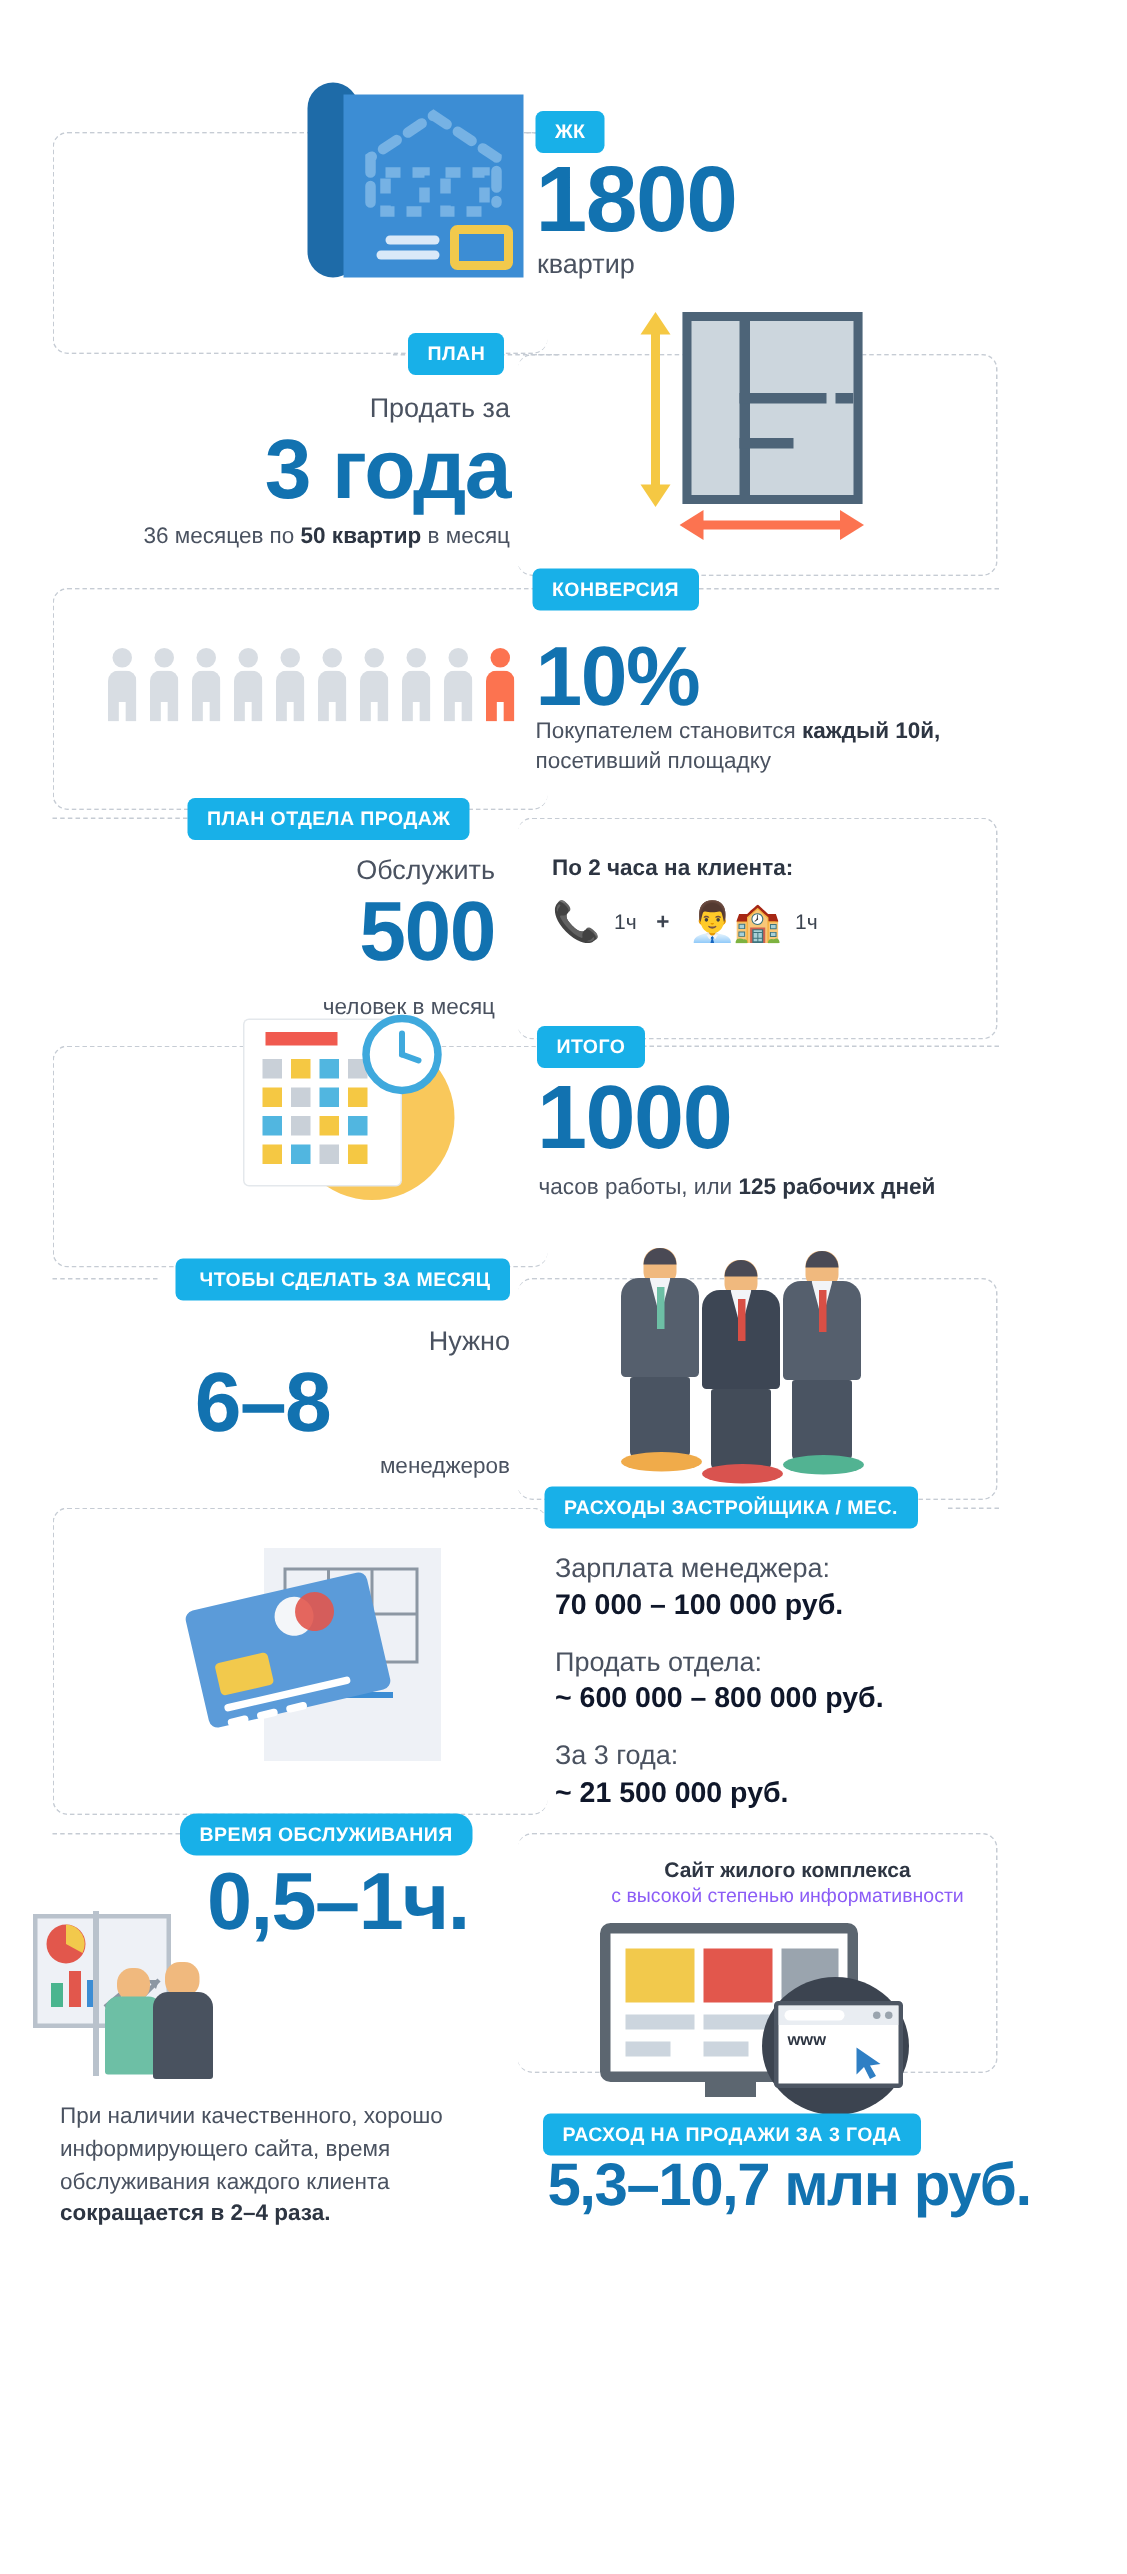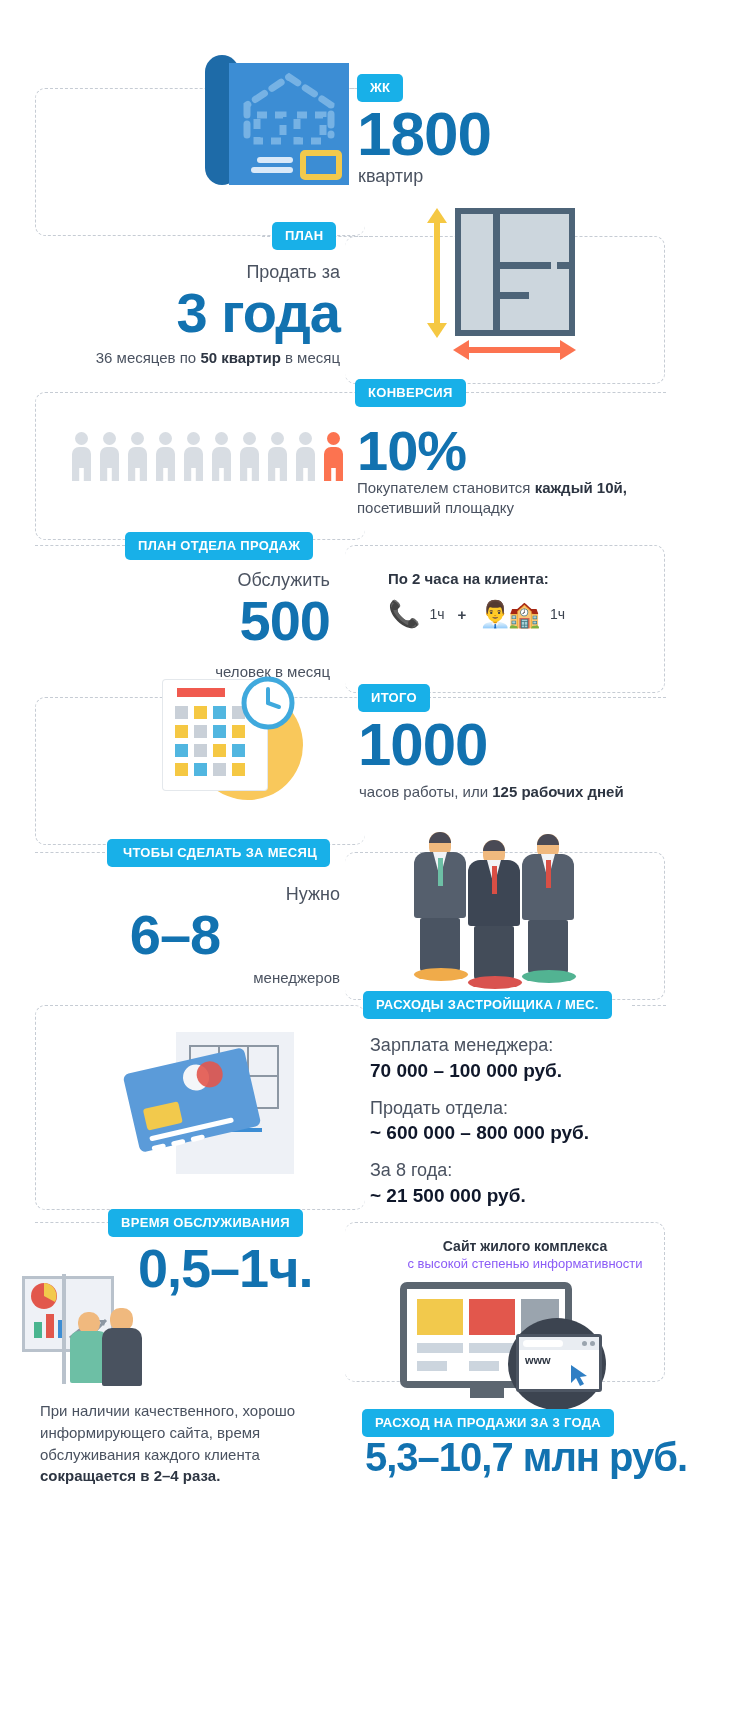--- a/index.html
+++ b/index.html
@@ -214,21 +214,21 @@
   <div class="dash-line" style="left:35px; top:545px; width:90px;"></div>
 
   <div class="pill" style="left:125px; top:532px;">ПЛАН ОТДЕЛА ПРОДАЖ</div>
 
   <div class="abs r" style="left:10px; top:570px; width:320px;">
     <div class="lead">Обслужить</div>
     <div class="big" style="margin-top:2px;">500</div>
     <div class="sub" style="margin-top:14px;">человек в месяц</div>
   </div>
 
-  <div class="abs" style="left:388px; top:570px; width:280px;">
+  <div class="abs" style="left:368px; top:570px; width:280px;">
     <div style="font-size:15px; font-weight:bold; color:#2d3542;">По 2 часа на клиента:</div>
     <div style="display:flex; align-items:center; gap:9px; margin-top:14px;">
       <span class="mono-emoji">📞</span>
       <span style="font-size:14px;">1ч</span>
       <span style="font-size:15px; font-weight:bold; margin:0 4px;">+</span>
       <span class="mono-emoji">👨‍💼</span>
       <span class="mono-emoji" style="margin-left:-12px;">🏫</span>
       <span style="font-size:14px;">1ч</span>
     </div>
   </div>
@@ -271,21 +271,21 @@
   </div>
 
   <div class="abs big" style="left:358px; top:716px; font-size:60px;">1000</div>
   <div class="abs sub" style="left:359px; top:782px;">
     <span>часов работы, или </span><b>125 рабочих дней</b>
   </div>
 
   <div class="dash-box" style="left:345px; top:852px; width:320px; height:148px; border-left:none;"></div>
   <div class="dash-line" style="left:35px; top:852px; width:70px;"></div>
 
-  <div class="pill" style="left:107px; top:839px;padding-left:16px;">ЧТОБЫ СДЕЛАТЬ ЗА МЕСЯЦ</div>
+  <div class="pill" style="left:117px; top:839px;padding-left:16px;">ЧТОБЫ СДЕЛАТЬ ЗА МЕСЯЦ</div>
 
   <div class="abs r" style="left:10px; top:884px; width:330px;">
     <div class="lead">Нужно</div>
     <div class="big" style="margin-top:2px;text-align:center;">6–8</div>
     <div class="sub" style="margin-top:6px;">менеджеров</div>
   </div>
 
   <div class="abs" style="left:410px; top:820px; width:180px; height:165px;">
     <div class="suit" style="left:4px; top:12px;">
       <div class="hair"></div>
@@ -349,29 +349,29 @@
   <div class="abs" style="left:370px; top:1035px; width:330px;">
     <div style="margin-bottom:16px;">
       <div class="lead">Зарплата менеджера:</div>
       <div class="blue-txt" style="margin-top:3px;">70 000 – 100 000 руб.</div>
     </div>
     <div style="margin-bottom:16px;">
       <div class="lead">Продать отдела:</div>
       <div class="blue-txt" style="margin-top:3px;">~ 600 000 – 800 000 руб.</div>
     </div>
     <div>
-      <div class="lead">За 8 года:</div>
+      <div class="lead">За 3 года:</div>
       <div class="blue-txt" style="margin-top:3px;">~ 21 500 000 руб.</div>
     </div>
   </div>
 
   <div class="dash-box" style="left:345px; top:1222px; width:320px; height:160px; border-left:none;"></div>
   <div class="dash-line" style="left:35px; top:1222px; width:85px;"></div>
 
-  <div class="pill" style="left:108px; top:1209px;">ВРЕМЯ ОБСЛУЖИВАНИЯ</div>
+  <div class="pill" style="left:120px; top:1209px;border-radius:11px;">ВРЕМЯ ОБСЛУЖИВАНИЯ</div>
 
   <div class="abs big" style="left:138px; top:1242px; font-size:54px;">0,5–1ч.</div>
 
   <div class="abs" style="left:10px; top:1272px; width:150px; height:120px;">
     <div style="position:absolute;left:12px;top:4px;width:92px;height:76px;background:#eef1f6;border:3px solid #b9c2cc;"></div>
     <svg width="92" height="76" viewBox="0 0 92 76" style="position:absolute;left:12px;top:4px">
       <circle cx="22" cy="20" r="13" fill="#e2574c"></circle>
       <path d="M22 20 L22 7 A13 13 0 0 1 33 26 Z" fill="#f2c94c"></path>
       <rect x="12" y="46" width="8" height="16" fill="#4ab58f"></rect>
       <rect x="24" y="38" width="8" height="24" fill="#e2574c"></rect>

